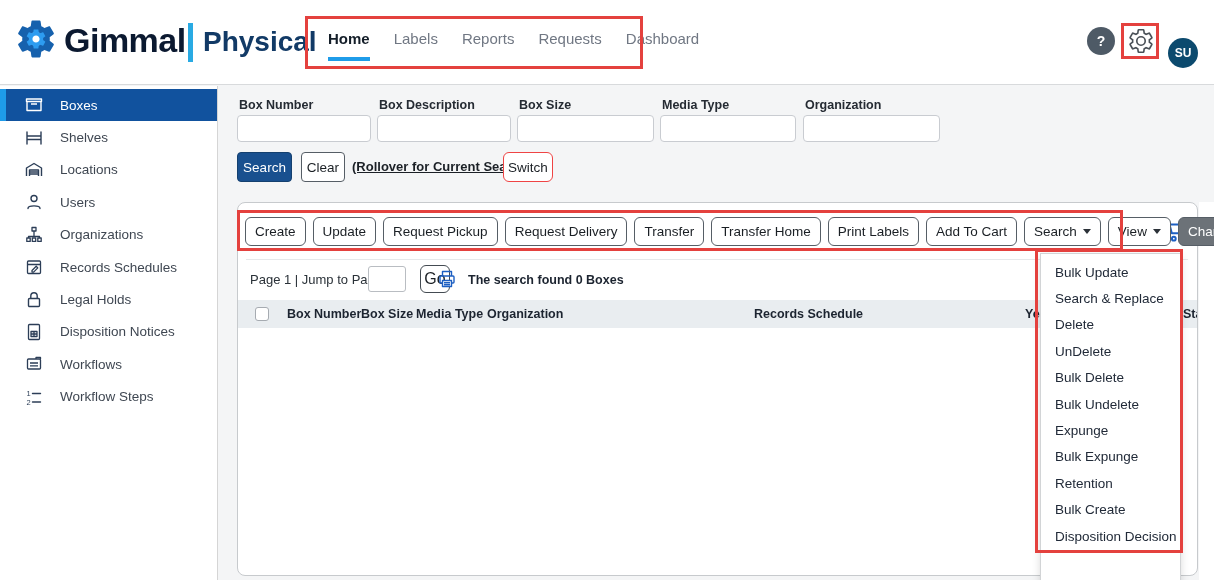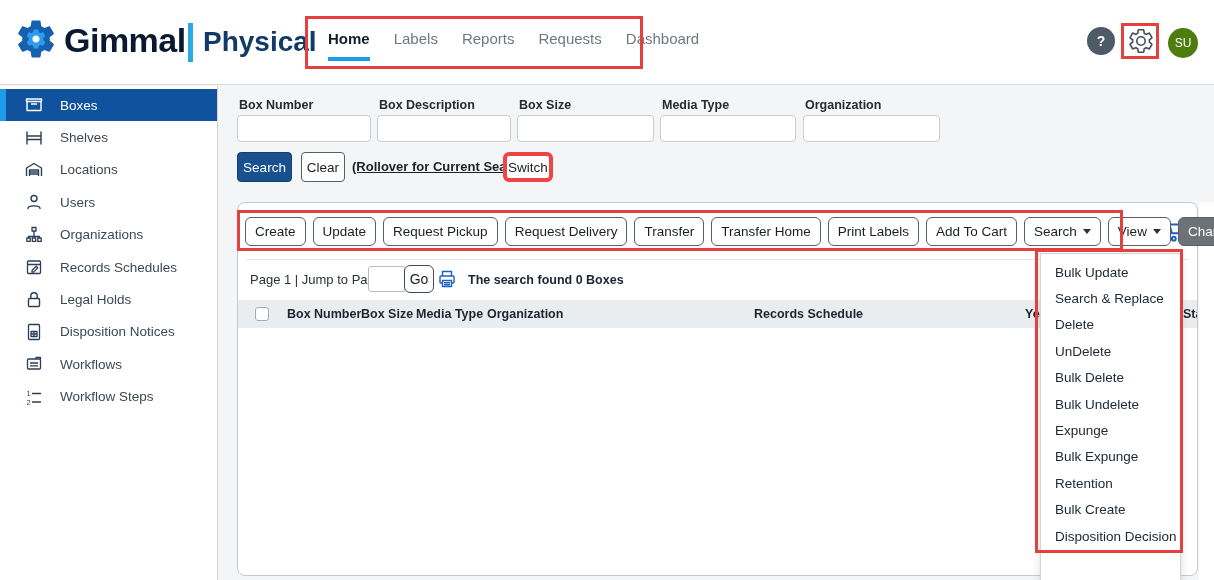--- a/index.html
+++ b/index.html
@@ -18,22 +18,22 @@
   #nav { position:absolute; left:328px; top:30px; display:flex; gap:24px; }
   .nav-item { font-size:15px; color:#707783; cursor:pointer; padding-bottom:8px; position:relative; }
   .nav-item.active { color:#141e29; font-weight:700; }
   .nav-item.active::after { content:""; position:absolute; left:0; bottom:-6px; width:100%;
                             height:4px; background:#1f9ce9; }
 
   #help-btn { position:absolute; left:1087px; top:27px; width:28px; height:28px; border-radius:50%;
               background:#4e5a66; color:#fff; font-size:14px; font-weight:700;
               display:flex; align-items:center; justify-content:center; cursor:pointer; }
   #settings-btn { position:absolute; left:1127px; top:27px; cursor:pointer; }
-  #avatar { position:absolute; left:1168px; top:28px; width:30px; height:30px; border-radius:50%;
-            background:#4d7c0f; color:#fff; font-size:12px; font-weight:400;
+  #avatar { position:absolute; left:1168px; top:38px; width:30px; height:30px; border-radius:50%;
+            background:#0c4a6e; color:#fff; font-size:12px; font-weight:700;
             display:flex; align-items:center; justify-content:center; cursor:pointer; }
 
   
   #sidebar { position:absolute; left:0; top:86px; width:218px; height:494px;
              background:#ffffff; border-right:1px solid #d5d5d5; padding-top:3px; z-index:4; }
   .side-item { height:32.4px; display:flex; align-items:center; padding-left:24px; gap:16px;
                font-size:13.5px; color:#3f4752; cursor:pointer; }
   .side-item svg { flex:0 0 auto; stroke:#2c3e57; }
   .side-item.selected { background:#11529e; color:#ffffff; border-left:6px solid #1e9be9; padding-left:18px; }
   .side-item.selected svg { stroke:#ffffff; }
@@ -42,21 +42,21 @@
   .filter-label { position:absolute; top:98px; font-size:12.5px; font-weight:600; color:#252b33; }
   .filter-input { position:absolute; top:115px; height:27px; background:#fff;
                   border:1px solid #c9ccd1; border-radius:4px; padding:0 8px; font-size:13px; }
   #btn-search { position:absolute; left:237px; top:152px; width:55px; height:30px; background:#19508f;
                 color:#fff; border:1px solid #14406f; border-radius:4px; font-size:13.5px; cursor:pointer; }
   #btn-clear  { position:absolute; left:301px; top:152px; width:44px; height:30px; background:#fff;
                 color:#1a1f24; border:1px solid #565e66; border-radius:4px; font-size:13.5px; cursor:pointer; }
   #rollover-link { position:absolute; left:352px; top:159px; font-size:13px; font-weight:700;
                    color:#1b2026; text-decoration:underline; cursor:pointer; }
   #btn-switch { position:absolute; left:503px; top:152px; width:50px; height:30px; background:#fff;
-                color:#1a1f24; border:4px solid #ef4444; border-radius:6px; font-size:13.5px; cursor:pointer; }
+                color:#1a1f24; border:1px solid #ef4444; border-radius:6px; font-size:13.5px; cursor:pointer; }
 
   
   #panel { position:absolute; left:237px; top:202px; width:961px; height:374px;
            background:#ffffff; border:1px solid #c7cacd; border-radius:8px; }
   #panel-right-fill { position:absolute; left:1199px; top:202px; width:15px; height:378px; background:#ffffff; }
 
   #toolbar { position:absolute; left:245px; top:217px; display:flex; gap:7px; z-index:6; }
   .tb-btn { height:29px; background:#fff; border:1px solid #565e66; border-radius:6px;
             padding:0 9px; font-size:13.5px; color:#1a1f24; cursor:pointer;
             display:flex; align-items:center; gap:6px; white-space:nowrap; }
@@ -64,22 +64,22 @@
                    border-top:5px solid #2b3138; }
   .tb-btn.dark { background:#6c7278; color:#ffffff; border-color:#565e66; }
 
   #cart-label { position:absolute; left:1112px; top:224px; font-size:12.5px; color:#333a41; z-index:5; }
   #cart-icon { position:absolute; left:1162px; top:218px; z-index:5; cursor:pointer; }
 
   #page-row-sep { position:absolute; left:246px; top:259px; width:942px; height:1px; background:#e6e8ea; }
   #page-label { position:absolute; left:250px; top:272px; font-size:13px; color:#2a3138; }
   #jump-input { position:absolute; left:368px; top:266px; width:38px; height:26px;
                 border:1px solid #b9bdc2; border-radius:3px; padding:0 4px; font-size:13px; }
-  #go-btn { position:absolute; left:404px; top:265px; width:30px; height:28px; background:#fff;
-            border:1.5px solid #444b52; border-radius:6px; font-size:14px; color:#1a1f24; cursor:pointer; }
+  #go-btn { position:absolute; left:420px; top:265px; width:30px; height:28px; background:#fff;
+            border:1.5px solid #444b52; border-radius:6px; font-size:16px; color:#1a1f24; cursor:pointer; }
   #printer-icon { position:absolute; left:437px; top:269px; cursor:pointer; }
   #result-text { position:absolute; left:468px; top:273px; font-size:12.5px; font-weight:700; color:#1c2430; }
 
   #table-header { position:absolute; left:238px; top:300px; width:959px; height:28px;
                   background:#e9edf0; overflow:hidden; }
   #row-checkbox { position:absolute; left:17px; top:7px; width:14px; height:14px; background:#fff;
                   border:1px solid #a6abb1; border-radius:3px; cursor:pointer; }
   .th { position:absolute; top:7px; font-size:12.5px; font-weight:700; color:#1c2430; white-space:nowrap; }
   .th-c1 { left:49px; }  .th-c2 { left:123px; } .th-c3 { left:178px; } .th-c4 { left:249px; }
   .th-c5 { left:516px; } .th-c6 { left:787px; } .th-c7 { left:945px; }

